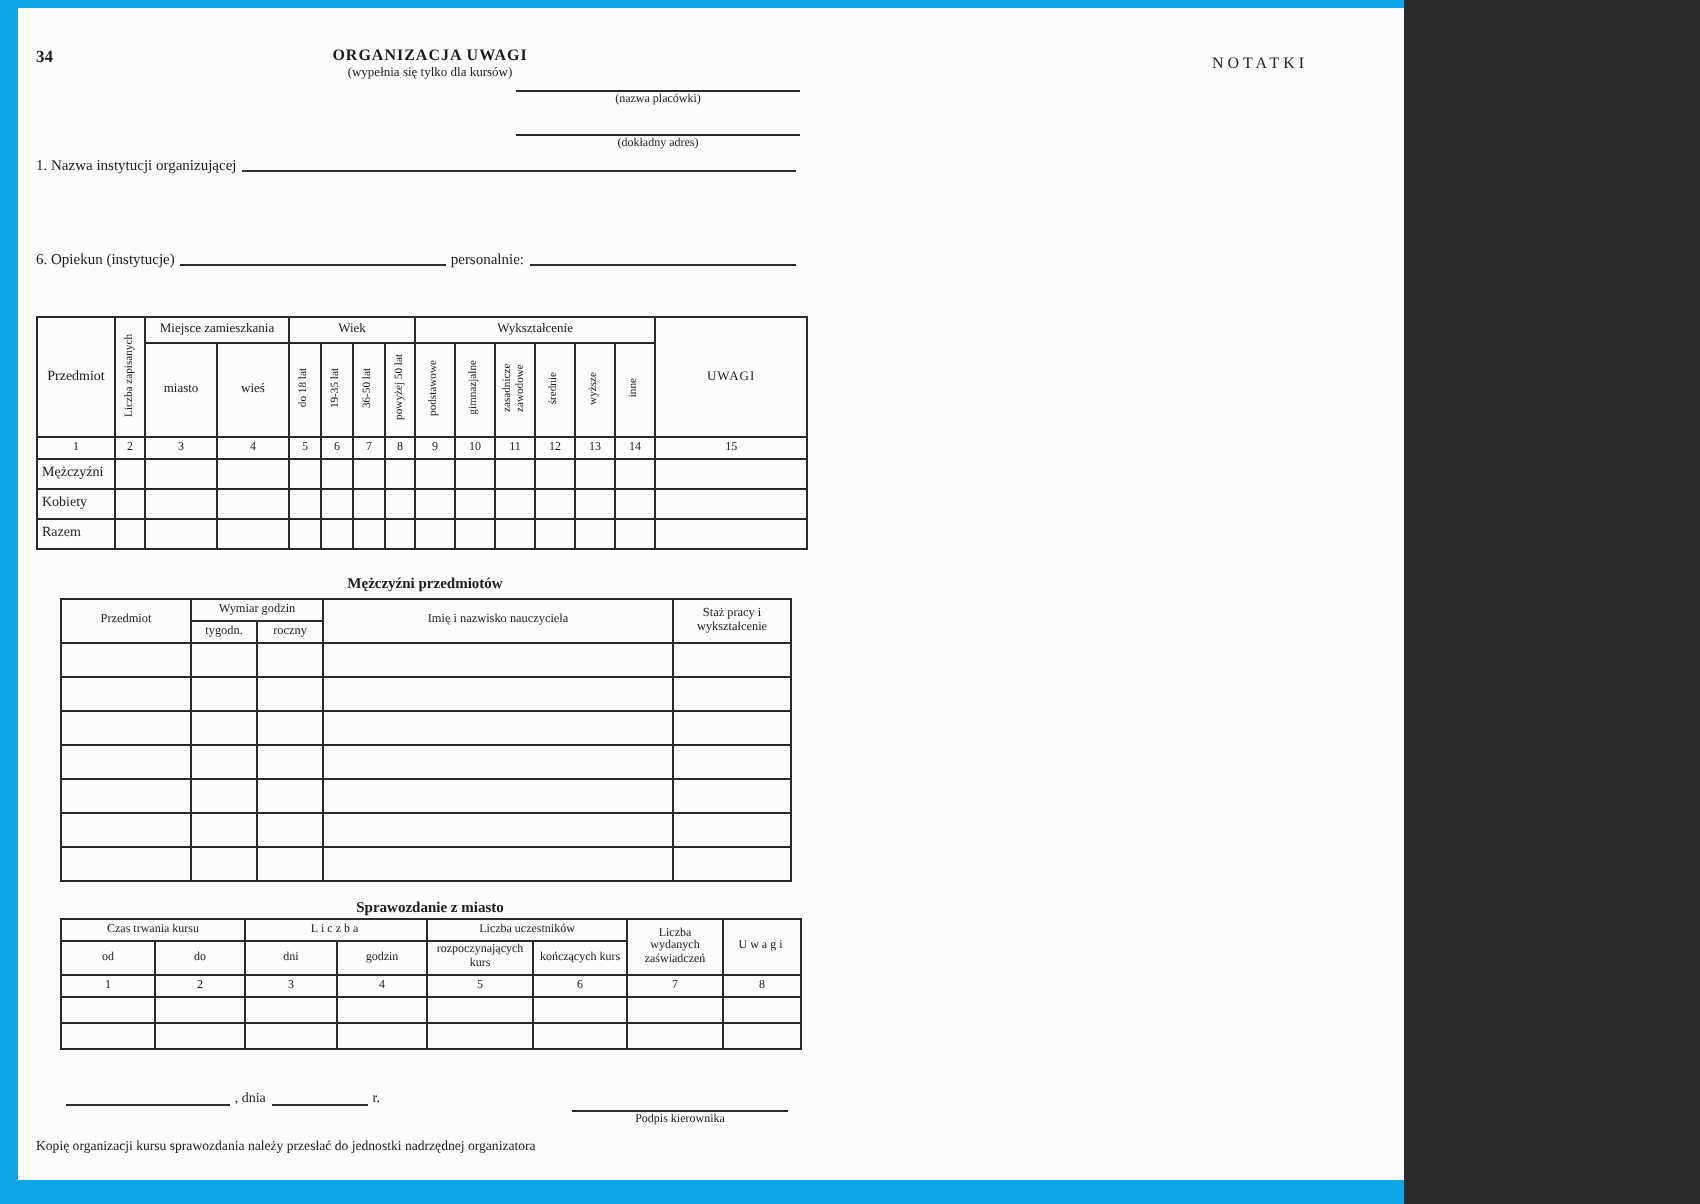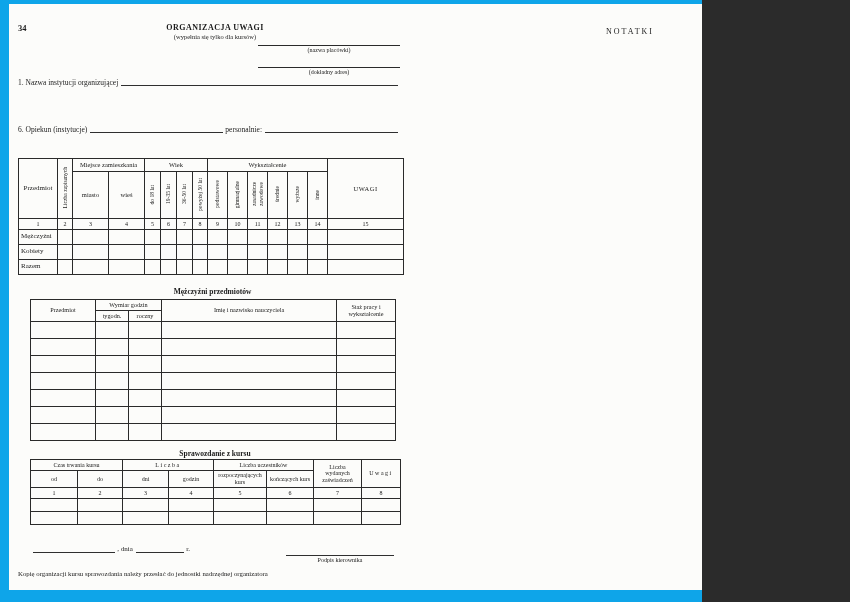--- a/index.html
+++ b/index.html
@@ -243,21 +243,21 @@
     <tr class="brow">
           <td></td>
           <td></td>
           <td></td>
           <td></td>
           <td></td>
         </tr>
   </tbody>
     </table>
 
-  <div class="abs sect-title" style="left:30px;top:449px;width:370px">Sprawozdanie z kursu</div>
+  <div class="abs sect-title" style="left:30px;top:449px;width:370px">Sprawozdanie z miasto</div>
 
   <table class="t3 abs" style="left:30px;top:459px;width:370px">
     <colgroup>
       <col style="width:47px">
         <col style="width:45px">
         <col style="width:46px">
         <col style="width:45px">
       <col style="width:53px">
         <col style="width:47px">
         <col style="width:48px">

